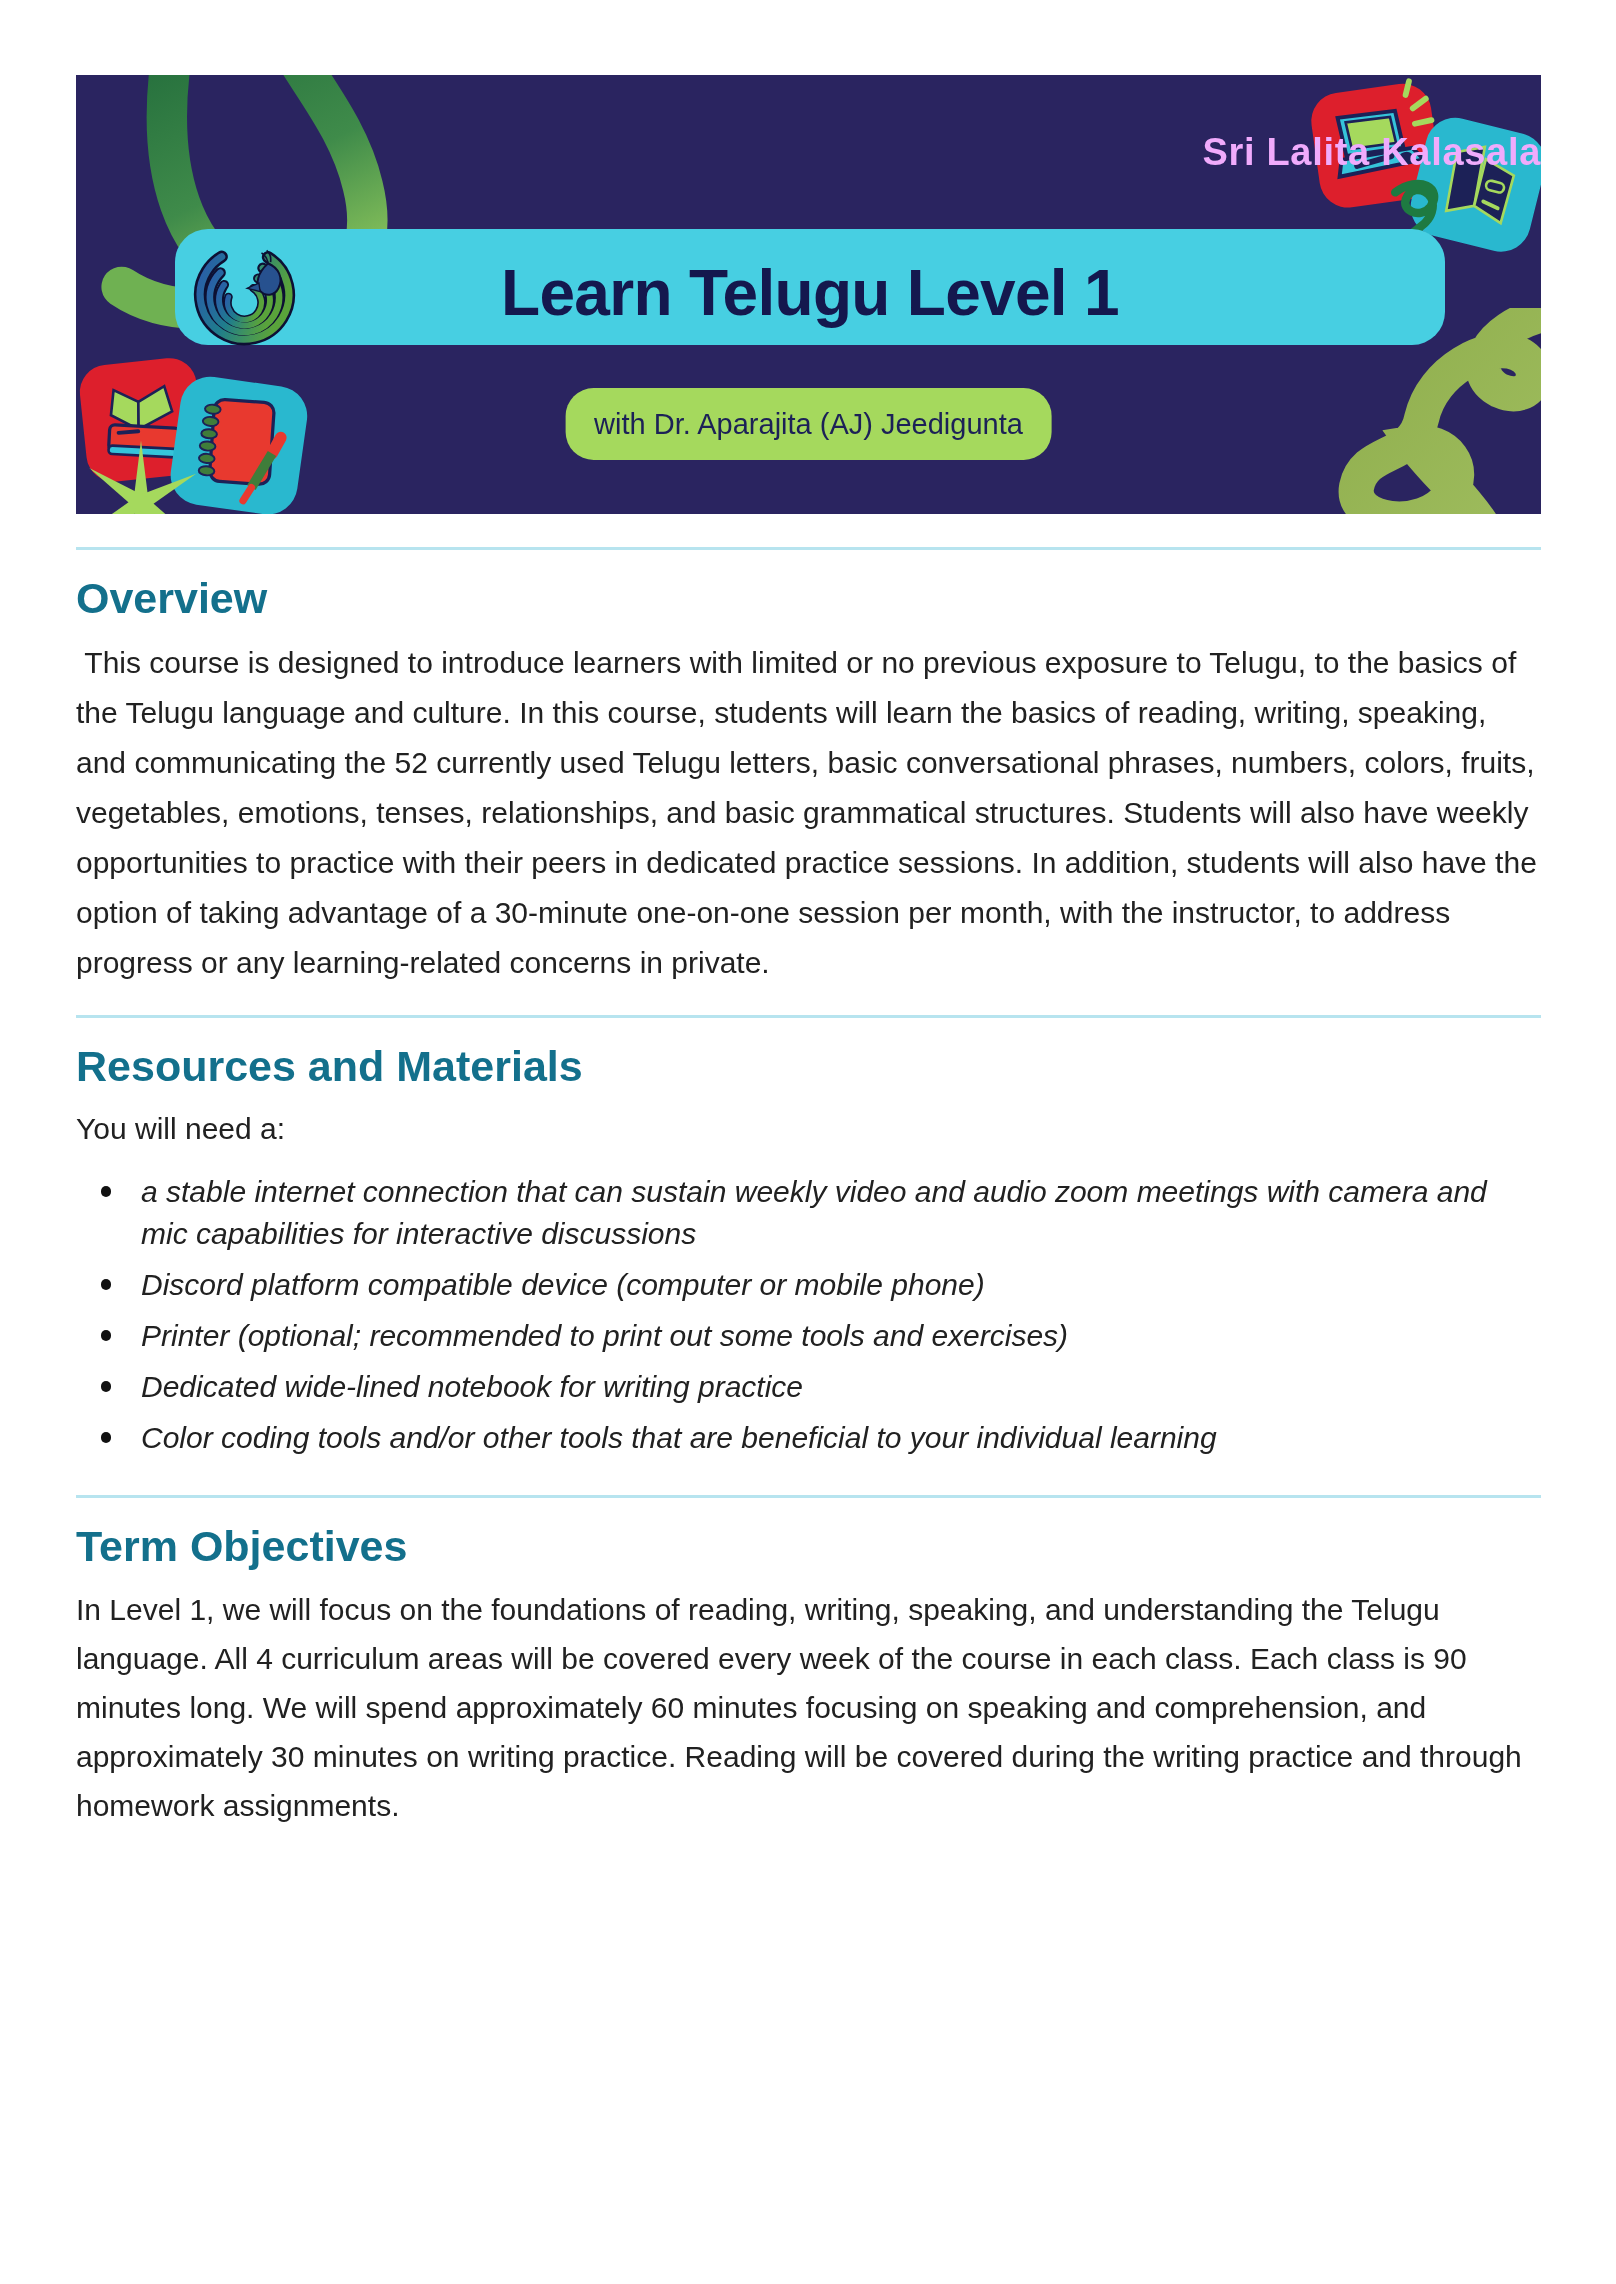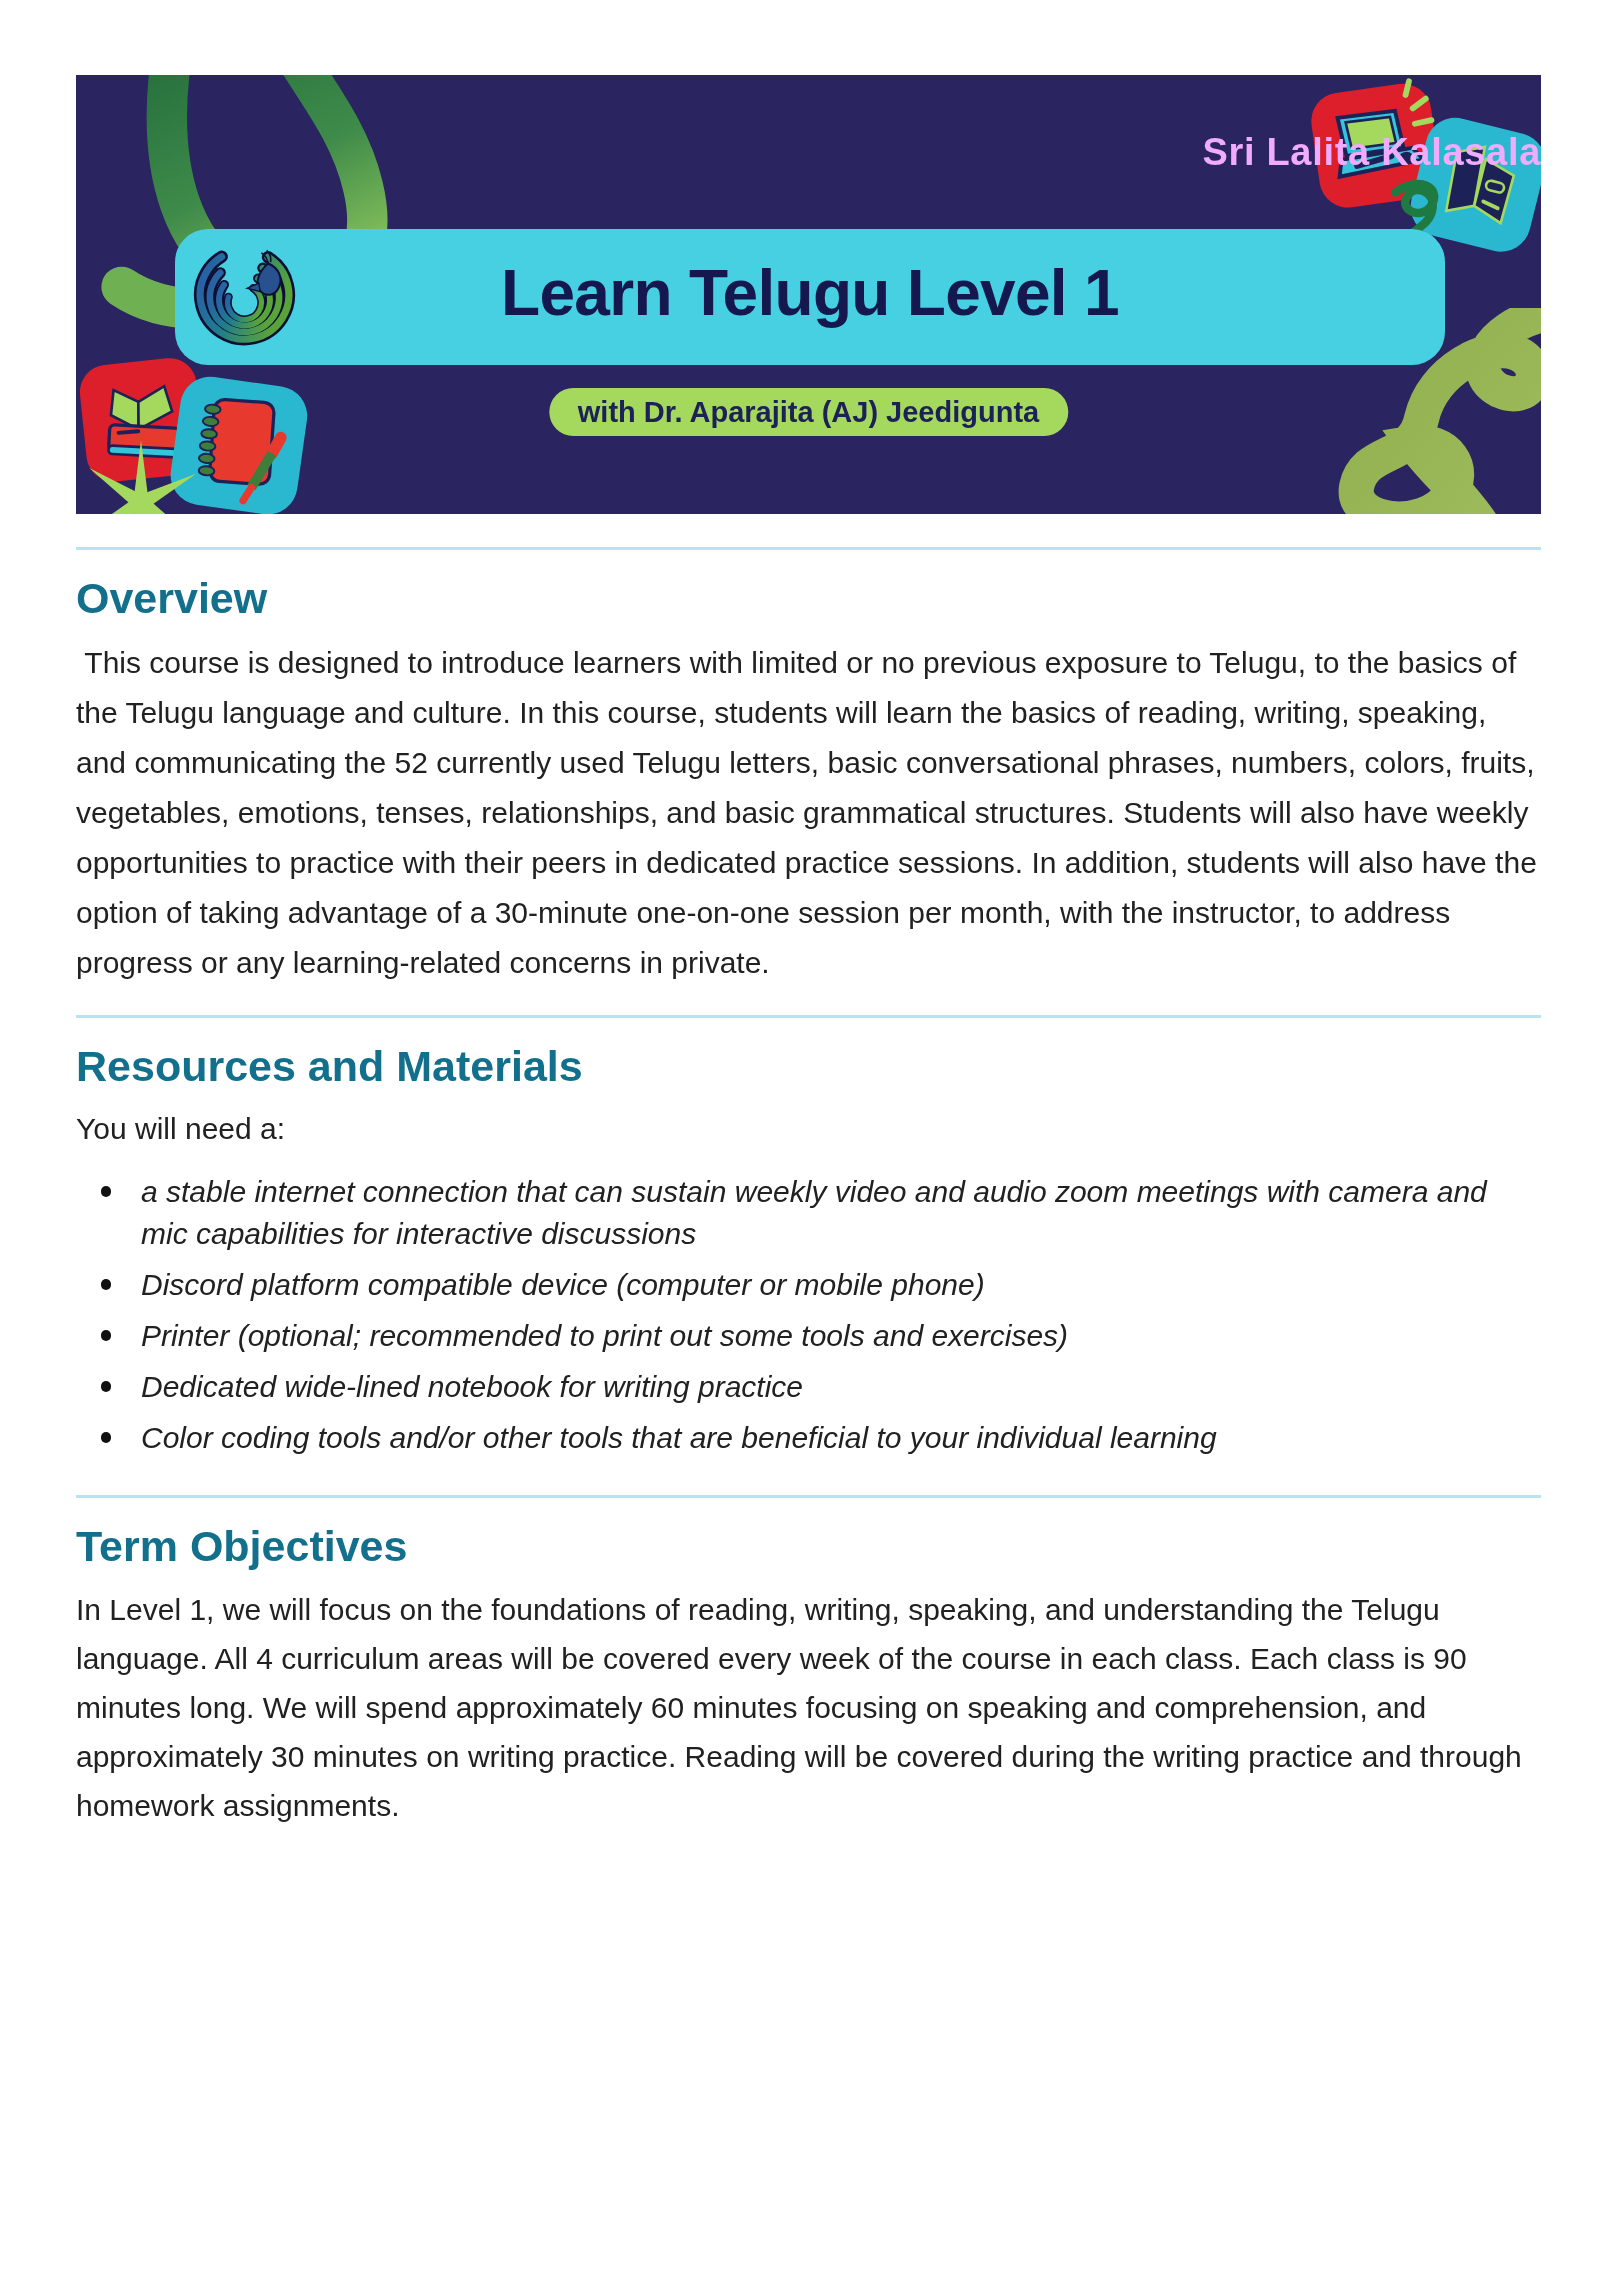--- a/index.html
+++ b/index.html
@@ -23,35 +23,35 @@
   }
   .deco { position:absolute; pointer-events:none; }
   .org-name {
     position:absolute; left:0; top:56px; width:100%;
     text-align:right;
     font-size:38px; font-weight:bold; letter-spacing:0.7px;
     color:#f0abfc;
   }
   .title-bar {
     position:absolute; left:99px; top:154px;
-    width:1270px; height:136px;
+    width:1270px; height:116px;
     background:#47cfe2; border-radius:33px;
   }
   .course-title {
     position:absolute; left:0; top:0; width:100%; height:128px;
     display:flex; align-items:center; justify-content:center;
     font-size:64px; font-weight:bold; letter-spacing:-0.7px;
     color:#14184e;
   }
   .logo-wrap { position:absolute; left:115px; top:165px; width:107px; height:107px; }
   .instructor-pill {
     position:absolute; left:50%; top:313px; transform:translateX(-50%);
-    height:48px; padding:0 29px; border-radius:28px;
+    height:72px; padding:0 29px; border-radius:28px;
     background:#a5d95d; color:#1c2157;
-    font-size:29px; font-weight:700;
+    font-size:29px; font-weight:400;
     display:flex; align-items:center; white-space:nowrap;
   }
 
   
   .divider { height:3.3px; background:#b7e4ef; border:none; }
   .div-1 { margin-top:33px; }
   .div-2 { margin-top:27px; }
   .div-3 { margin-top:36px; }
   h2.section-heading {
     margin-top:24px;

